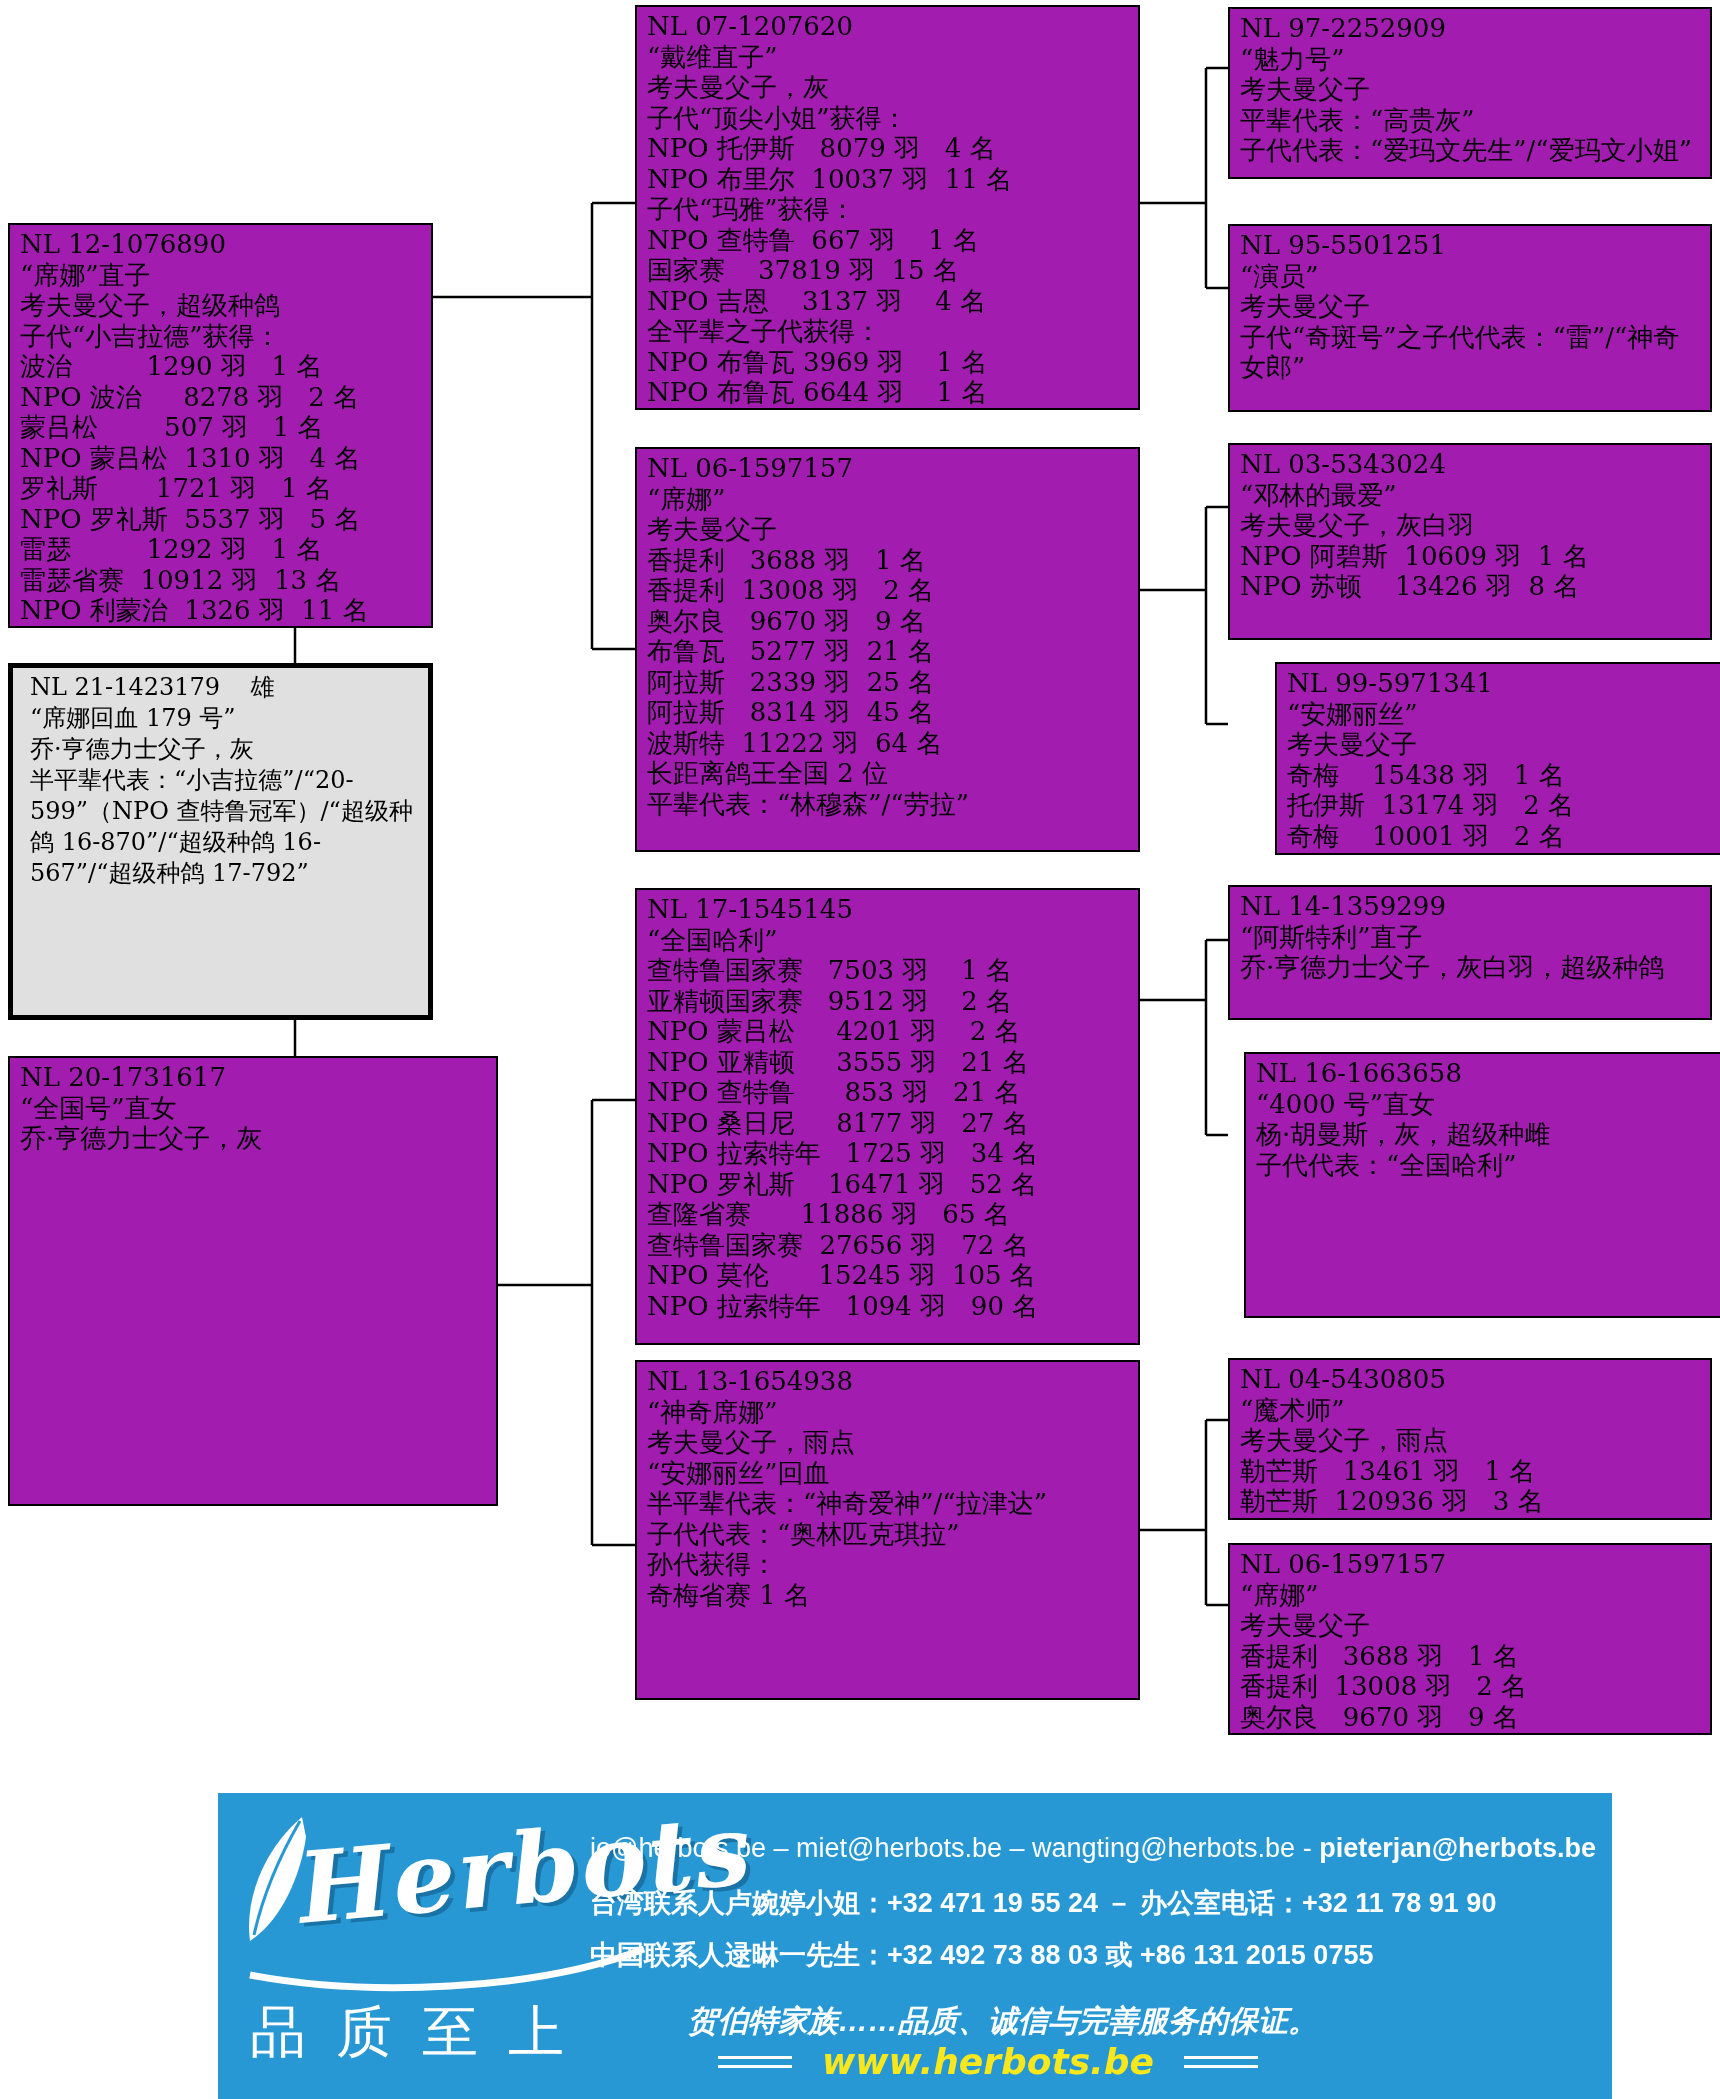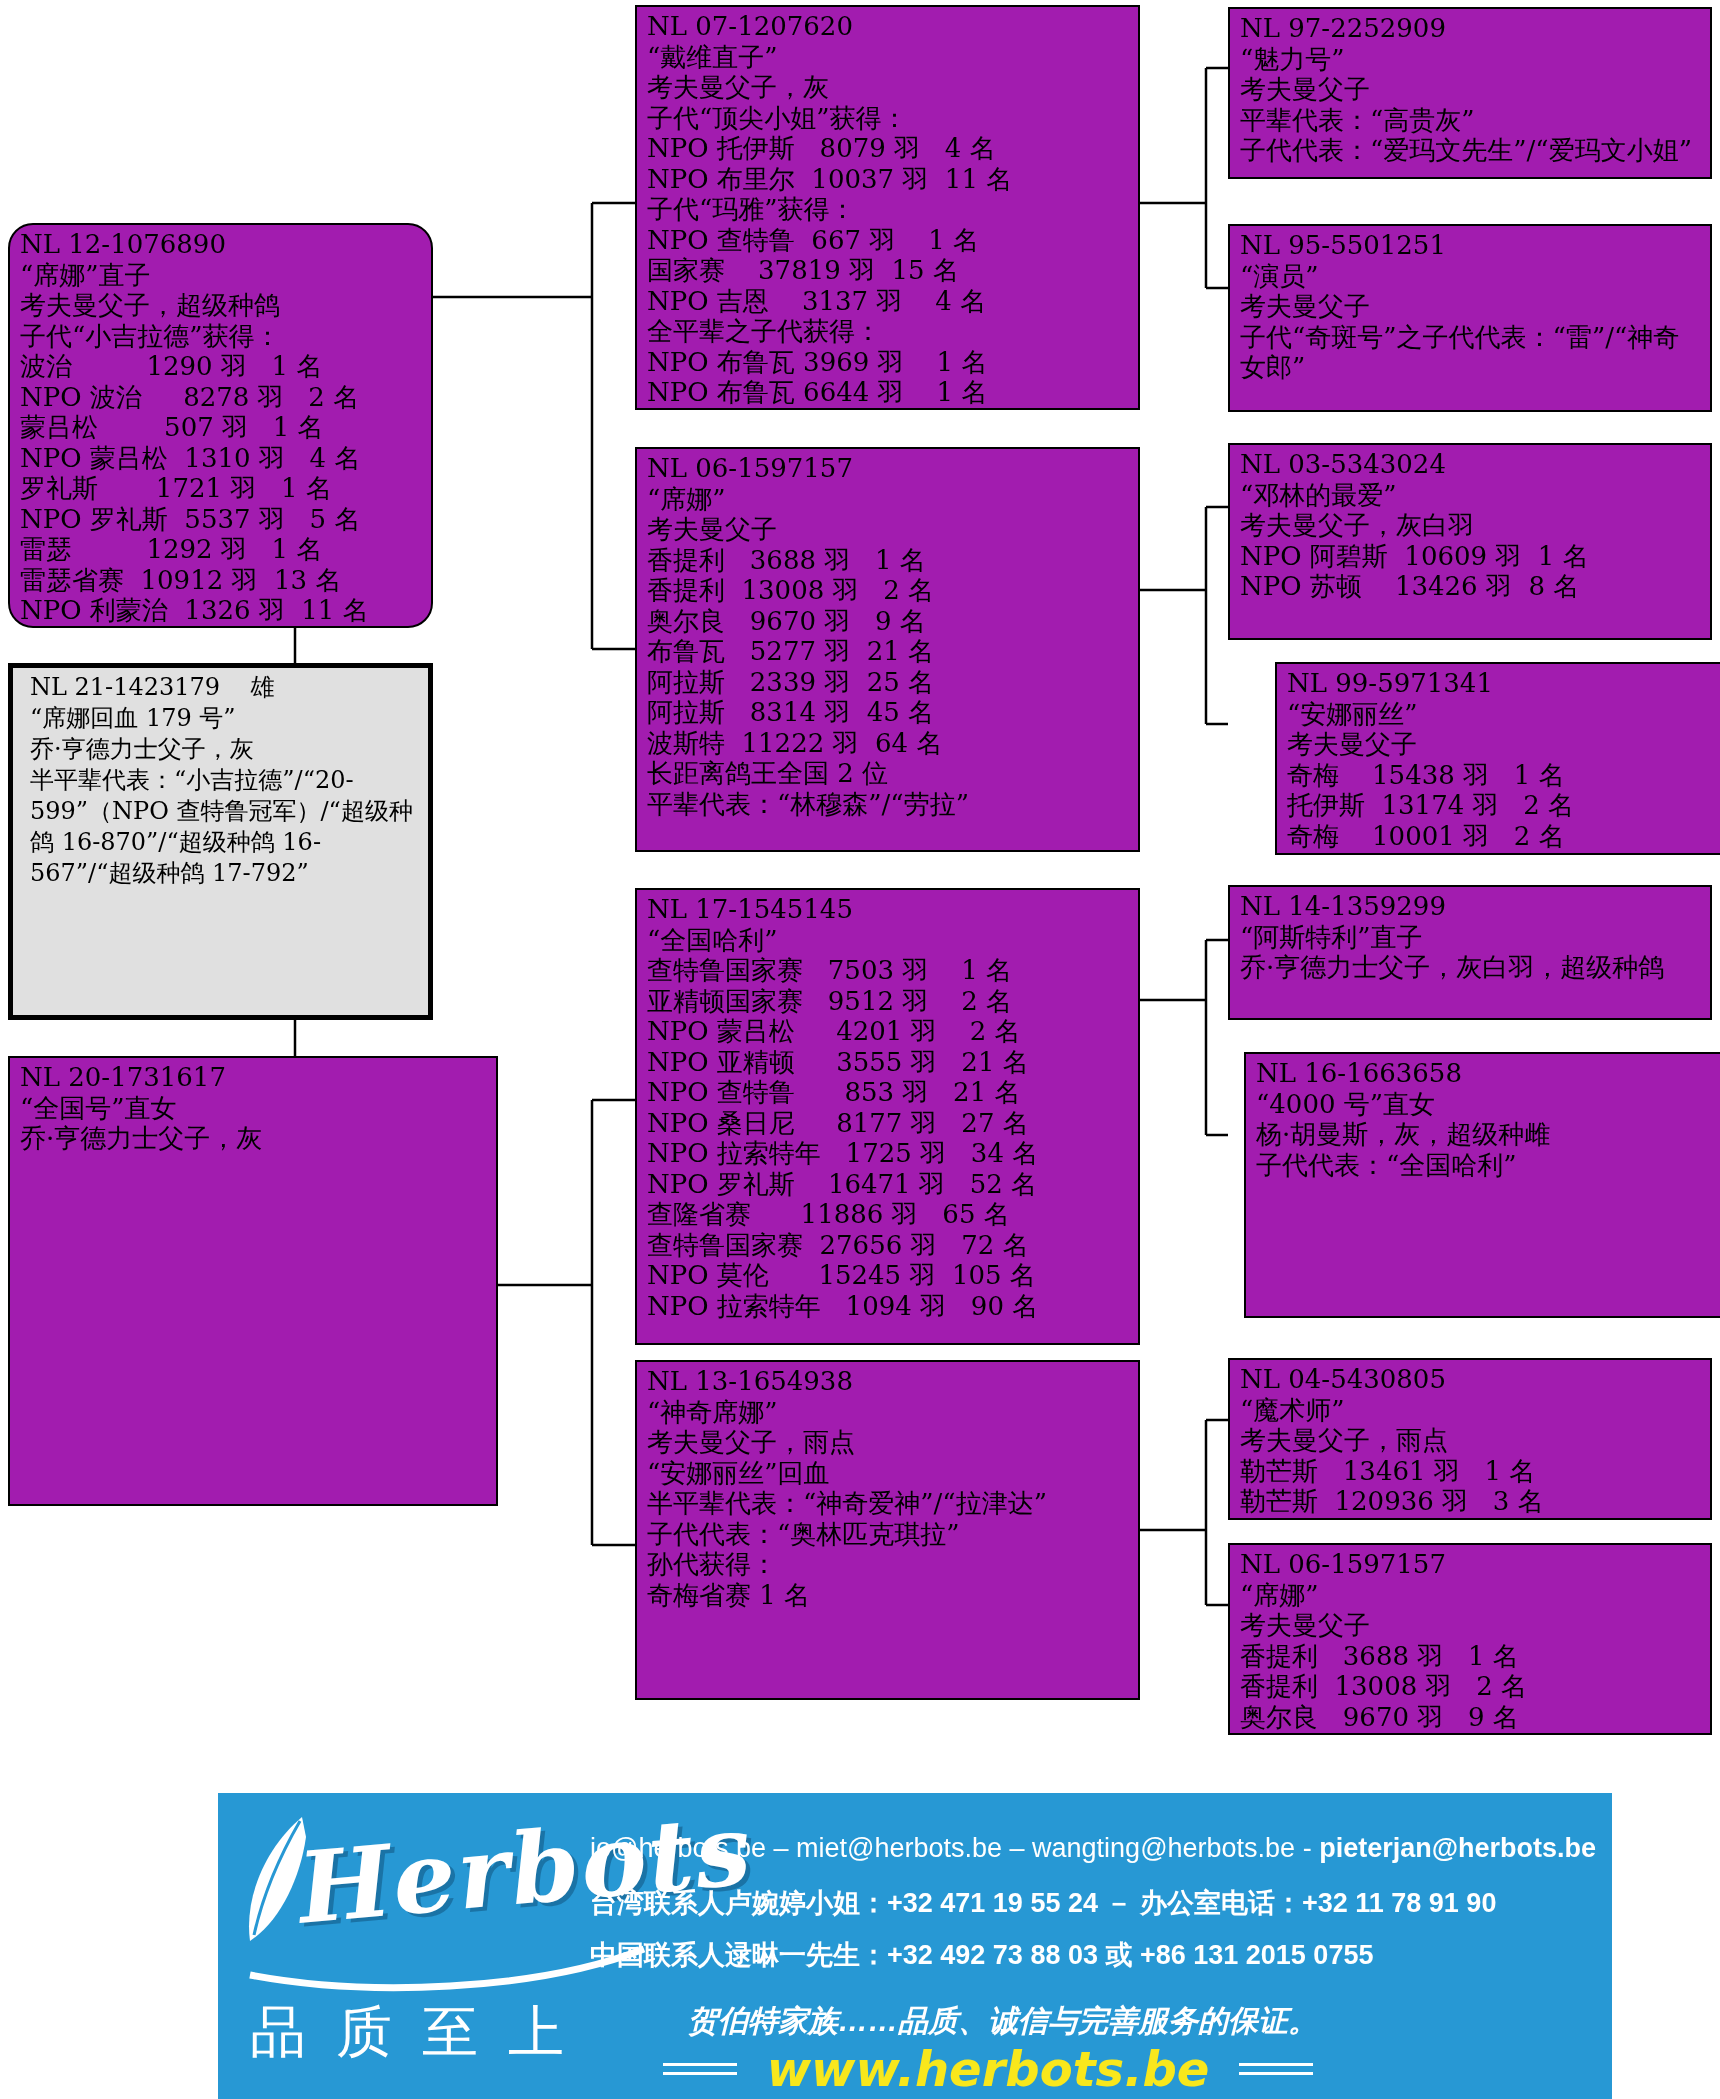--- a/index.html
+++ b/index.html
@@ -22,21 +22,21 @@
   .banner-line{position:absolute;left:372px;white-space:nowrap;font-size:27px;}
   .banner-emails{top:40px;font-weight:normal;}
   .banner-emails .bold{font-weight:bold;}
   .banner-taiwan{top:92px;font-weight:600;}
   .banner-china{top:144px;font-weight:600;}
   .banner-slogan{position:absolute;left:470px;top:208px;font-size:30px;font-weight:bold;
                  font-style:italic;white-space:nowrap;}
   .url-row{position:absolute;left:330px;top:248px;width:880px;display:flex;align-items:center;
            justify-content:center;gap:30px;}
   .url-decor{width:74px;height:6px;border-top:3px solid #fff;border-bottom:3px solid #fff;}
-  .url-text{font-size:48px;font-weight:bold;font-style:italic;color:#f8e71c;
+  .url-text{font-size:36px;font-weight:bold;font-style:italic;color:#f8e71c;
             font-family:"DejaVu Sans","Liberation Sans",sans-serif;}
 </style>
 </head>
 <body>
 
 <div class="page">
 
   <svg class="connectors" viewBox="0 0 1720 2099" xmlns="http://www.w3.org/2000/svg">
     <g stroke="#000" stroke-width="2.5" fill="none">
 
@@ -68,21 +68,21 @@
       <line x1="1206" y1="940" x2="1228" y2="940"></line>
       <line x1="1206" y1="1135" x2="1228" y2="1135"></line>
 
       <line x1="1140" y1="1530" x2="1206" y2="1530"></line>
       <line x1="1206" y1="1420" x2="1206" y2="1605"></line>
       <line x1="1206" y1="1420" x2="1228" y2="1420"></line>
       <line x1="1206" y1="1605" x2="1228" y2="1605"></line>
     </g>
   </svg>
 
-  <div class="box" style="left:8px;top:223px;width:425px;height:405px;border-radius:25px;">
+  <div class="box" style="left:8px;top:223px;width:425px;height:405px;">
       <div class="line">NL 12-1076890</div>
       <div class="line">“席娜”直子</div>
       <div class="line">考夫曼父子，超级种鸽</div>
       <div class="line">子代“小吉拉德”获得：</div>
       <div class="line">波治         1290 羽   1 名</div>
       <div class="line">NPO 波治     8278 羽   2 名</div>
       <div class="line">蒙吕松        507 羽   1 名</div>
       <div class="line">NPO 蒙吕松  1310 羽   4 名</div>
       <div class="line">罗礼斯       1721 羽   1 名</div>
       <div class="line">NPO 罗礼斯  5537 羽   5 名</div>

